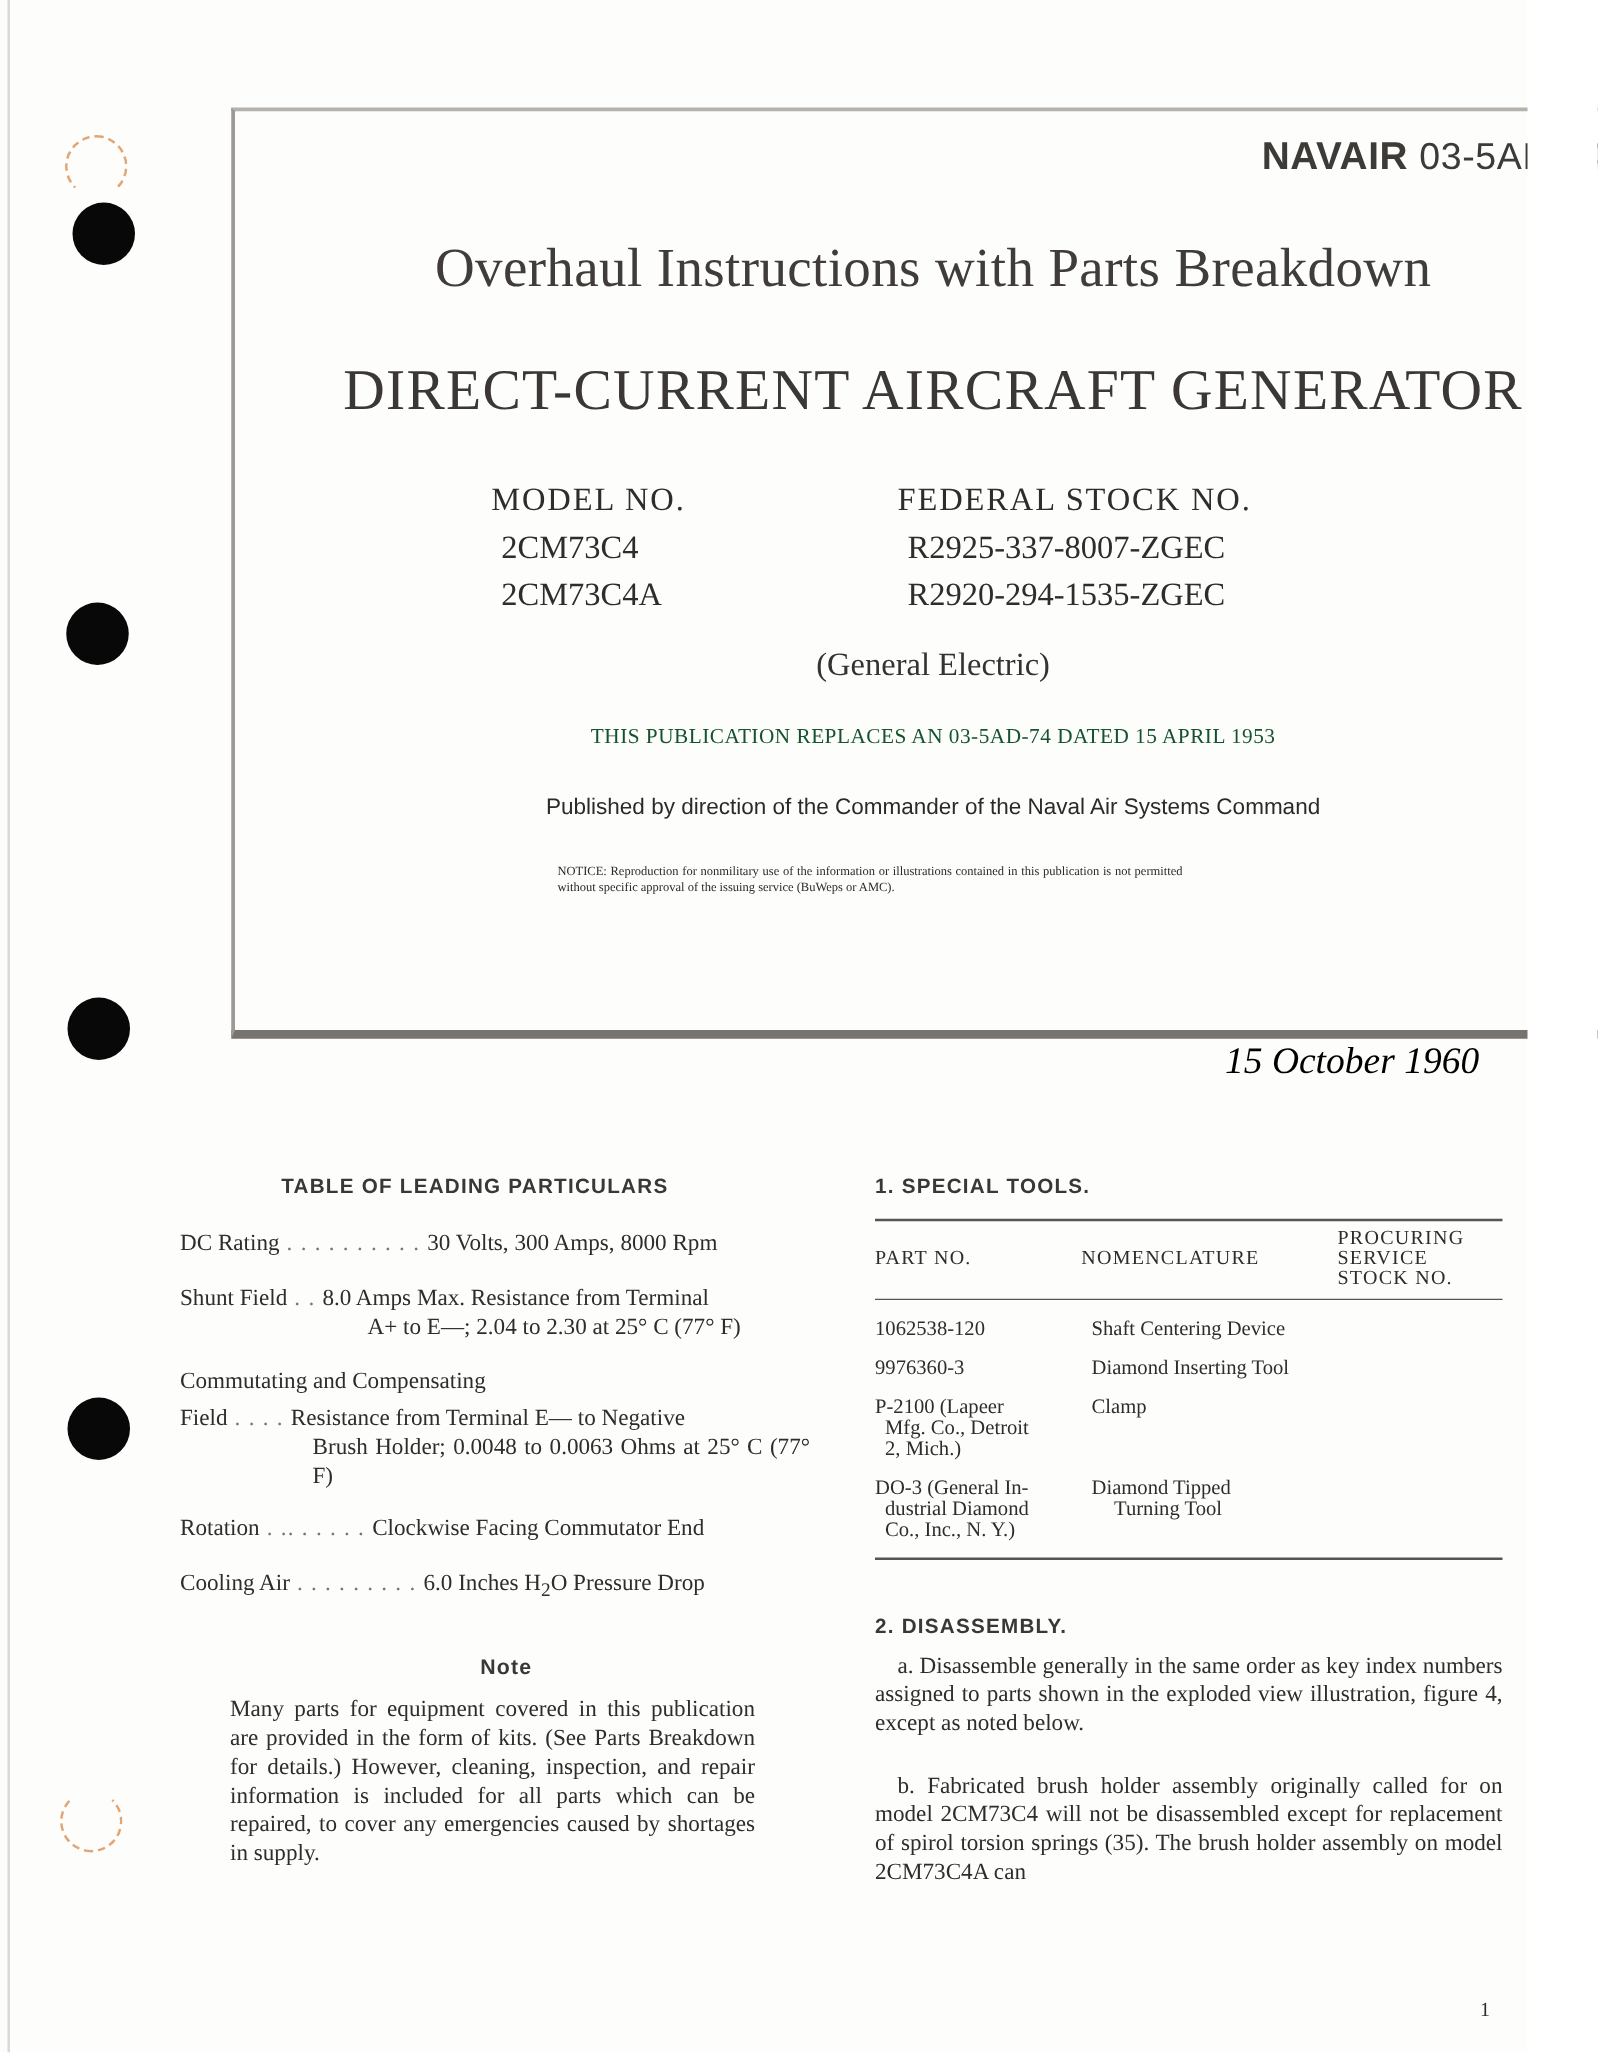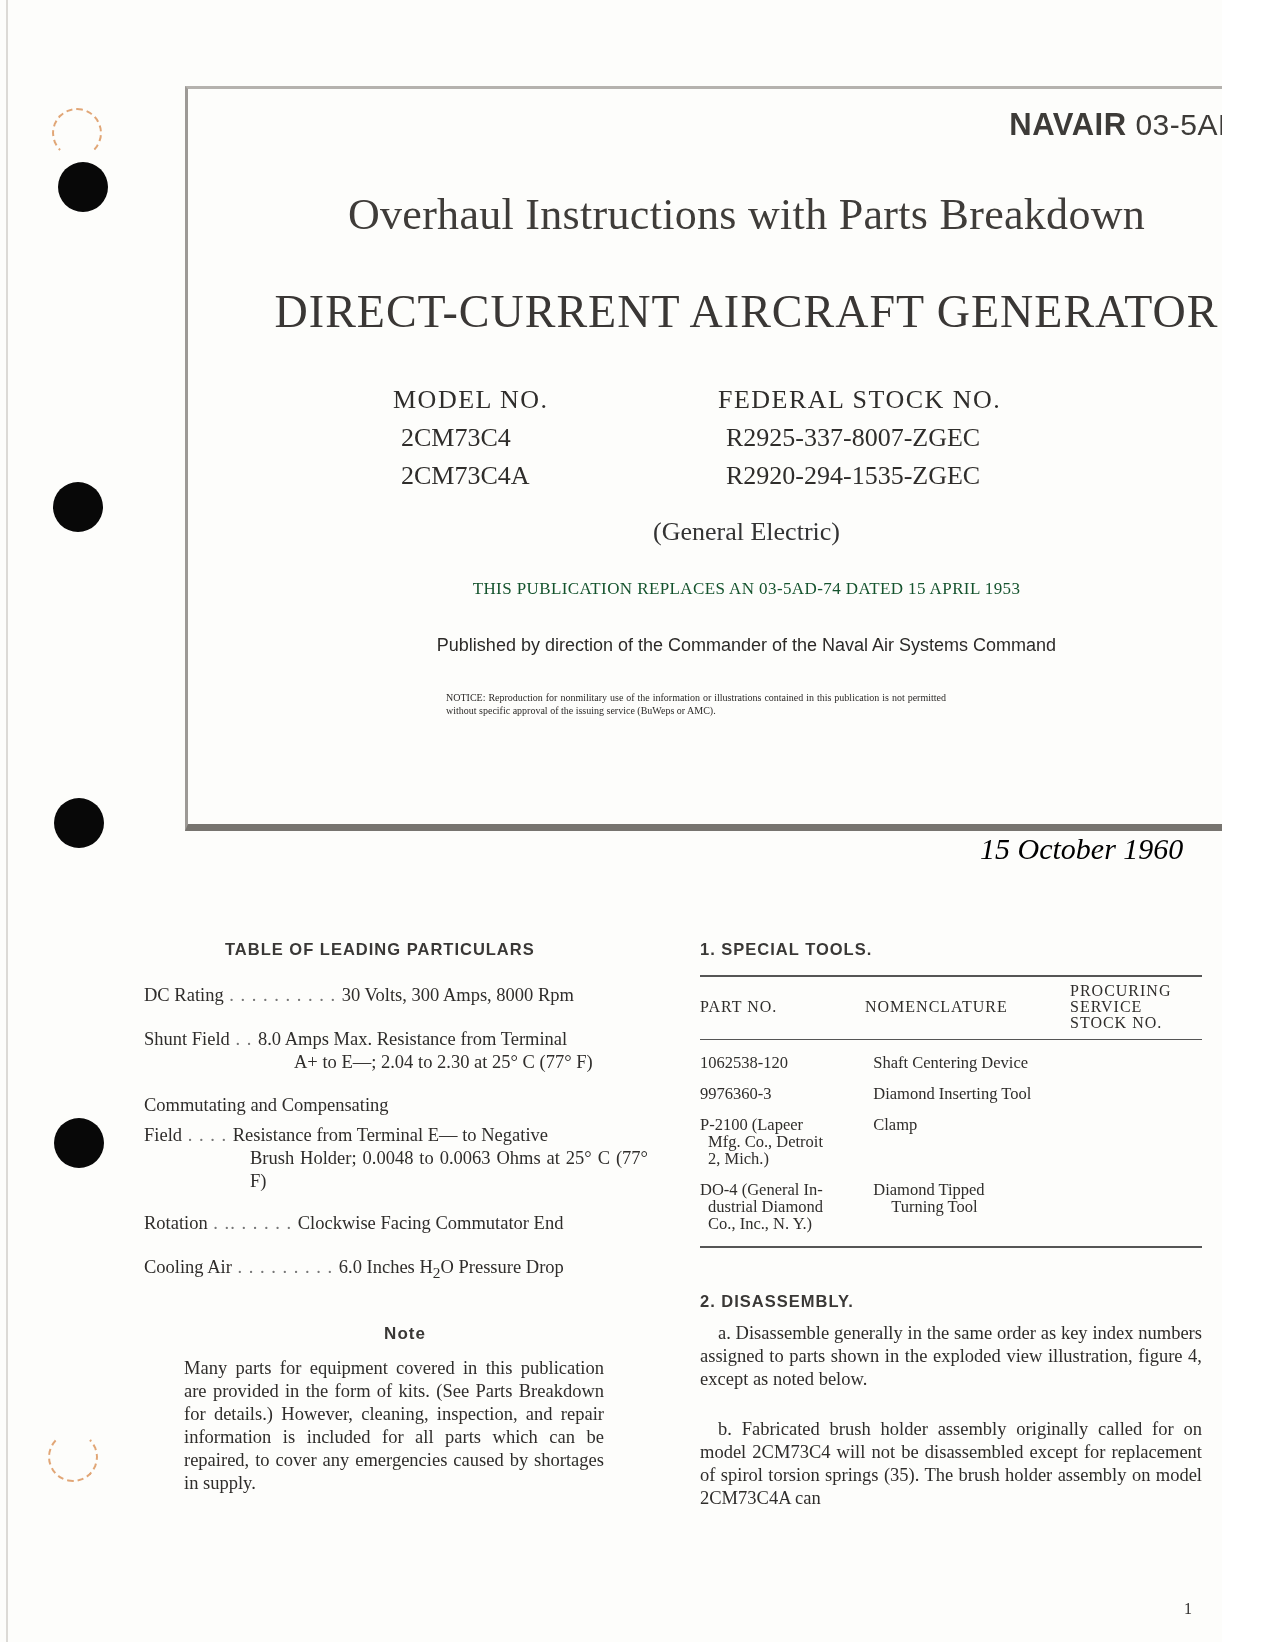--- a/index.html
+++ b/index.html
@@ -214,21 +214,21 @@
       <div class="c1">
         <span>P-2100 (Lapeer</span>
         <span class="hang">Mfg. Co., Detroit</span>
         <span class="hang">2, Mich.)</span>
       </div>
       <div class="c2"><span>Clamp</span></div>
       <div class="c3"></div>
     </div>
     <div class="tt-row">
       <div class="c1">
-        <span>DO-4 (General In-</span>
+        <span>DO-3 (General In-</span>
         <span class="hang">dustrial Diamond</span>
         <span class="hang">Co., Inc., N. Y.)</span>
       </div>
       <div class="c2">
         <span>Diamond Tipped</span>
         <span class="hang" style="padding-left:18px">Turning Tool</span>
       </div>
       <div class="c3"></div>
     </div>
   </div>

